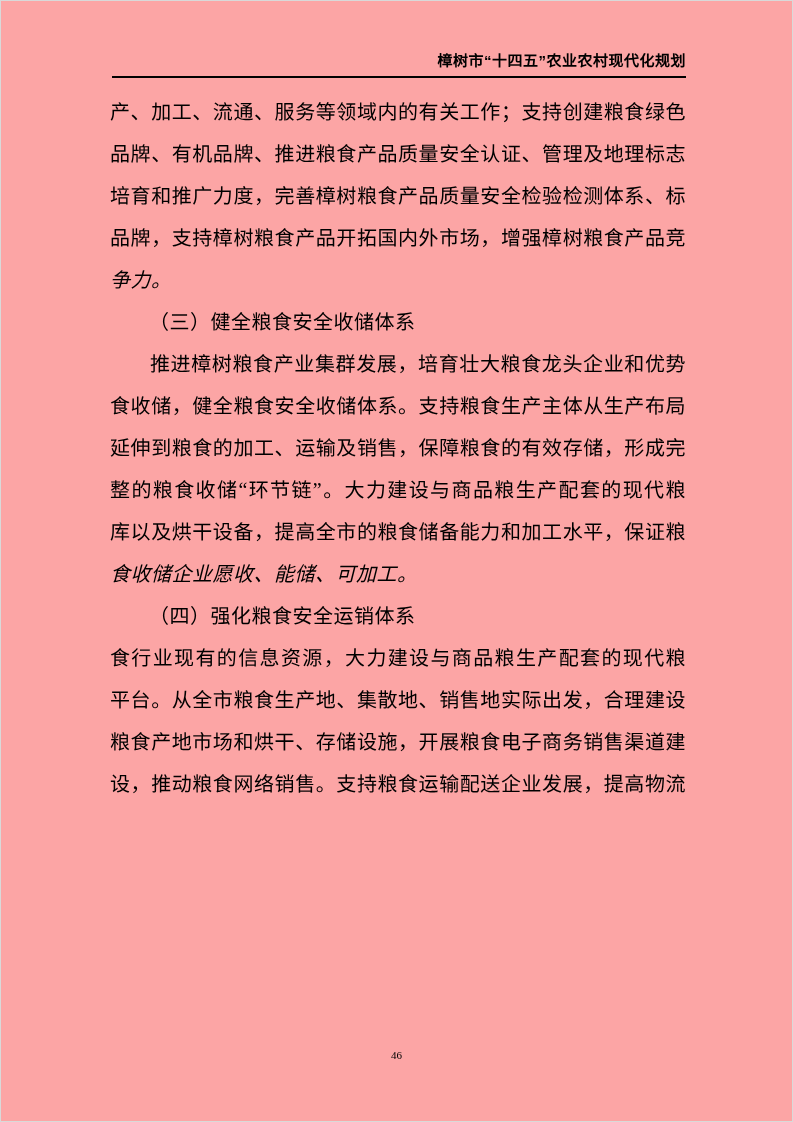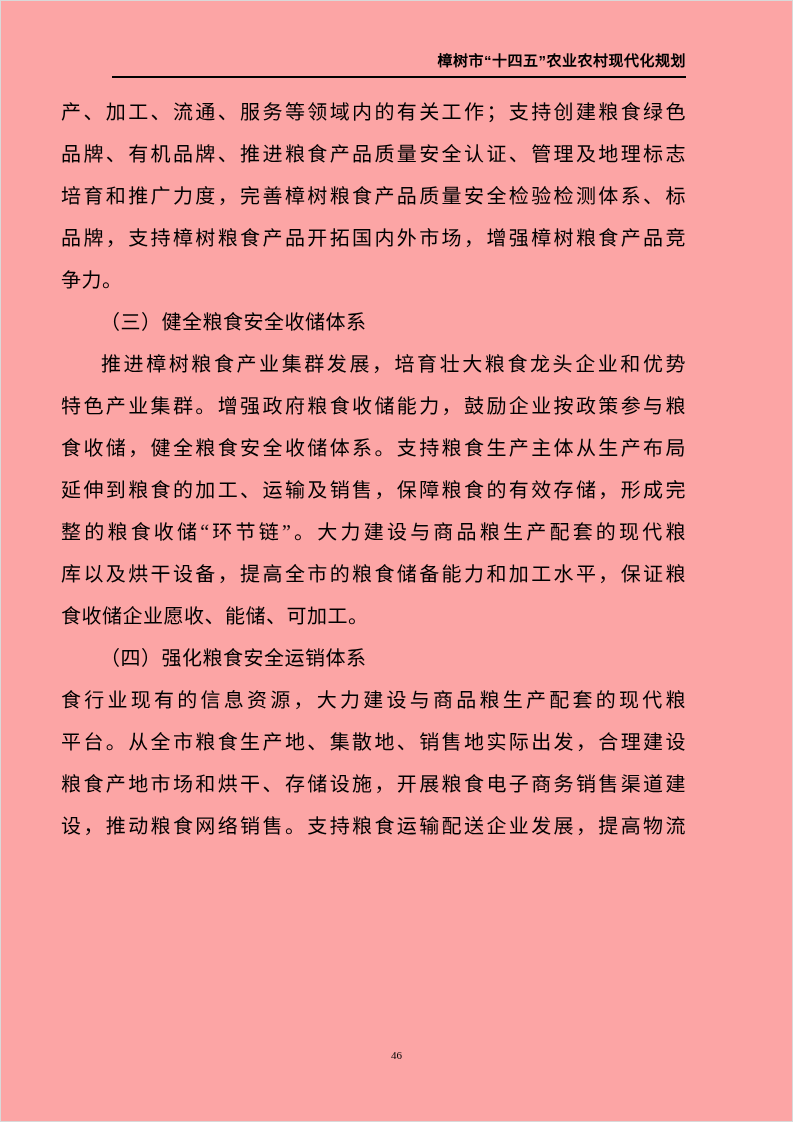--- a/index.html
+++ b/index.html
@@ -30,35 +30,36 @@
     font-size: 15px;
     line-height: 20px;
     letter-spacing: 0.5px;
   }
   .header-rule {
     margin-top: 5px;
     height: 0;
     border-bottom: 2px solid #000000;
   }
   .content {
-    padding: 13px 106px 0 60px;
+    padding: 13px 106px 0 109px;
     font-size: 20px;
     line-height: 42px;
     letter-spacing: 0.5px;
   }
   .tline {
     height: 42px;
     white-space: nowrap;
     text-align: justify;
     text-align-last: justify;
     text-justify: inter-character;
   }
   .tline.short {
     text-align: center;
     text-align-last: left;
+    font-style: italic;
   }
   .tline.indent {
     text-indent: 40px;
   }
   .heading {
     height: 42px;
     font-weight: normal;
     text-align: center;
     text-align-last: left;
     margin-left: 39px;
@@ -89,21 +90,20 @@
       <div class="tline">产、加工、流通、服务等领域内的有关工作；支持创建粮食绿色</div>
       <div class="tline">品牌、有机品牌、推进粮食产品质量安全认证、管理及地理标志</div>
       <div class="tline">培育和推广力度，完善樟树粮食产品质量安全检验检测体系、标</div>
       <div class="tline">品牌，支持樟树粮食产品开拓国内外市场，增强樟树粮食产品竞</div>
       <div class="tline short">争力。</div>
     </div>
 
     <div>
       <div class="heading">（三）健全粮食安全收储体系</div>
       <div class="tline indent">推进樟树粮食产业集群发展，培育壮大粮食龙头企业和优势</div>
-      <div class="tline">特色产业集群。增强政府粮食收储能力，鼓励企业按政策参与粮</div>
       <div class="tline">食收储，健全粮食安全收储体系。支持粮食生产主体从生产布局</div>
       <div class="tline">延伸到粮食的加工、运输及销售，保障粮食的有效存储，形成完</div>
       <div class="tline">整的粮食收储“环节链”。大力建设与商品粮生产配套的现代粮</div>
       <div class="tline">库以及烘干设备，提高全市的粮食储备能力和加工水平，保证粮</div>
       <div class="tline short">食收储企业愿收、能储、可加工。</div>
     </div>
 
     <div>
       <div class="heading">（四）强化粮食安全运销体系</div>
       <div class="tline">食行业现有的信息资源，大力建设与商品粮生产配套的现代粮</div>

